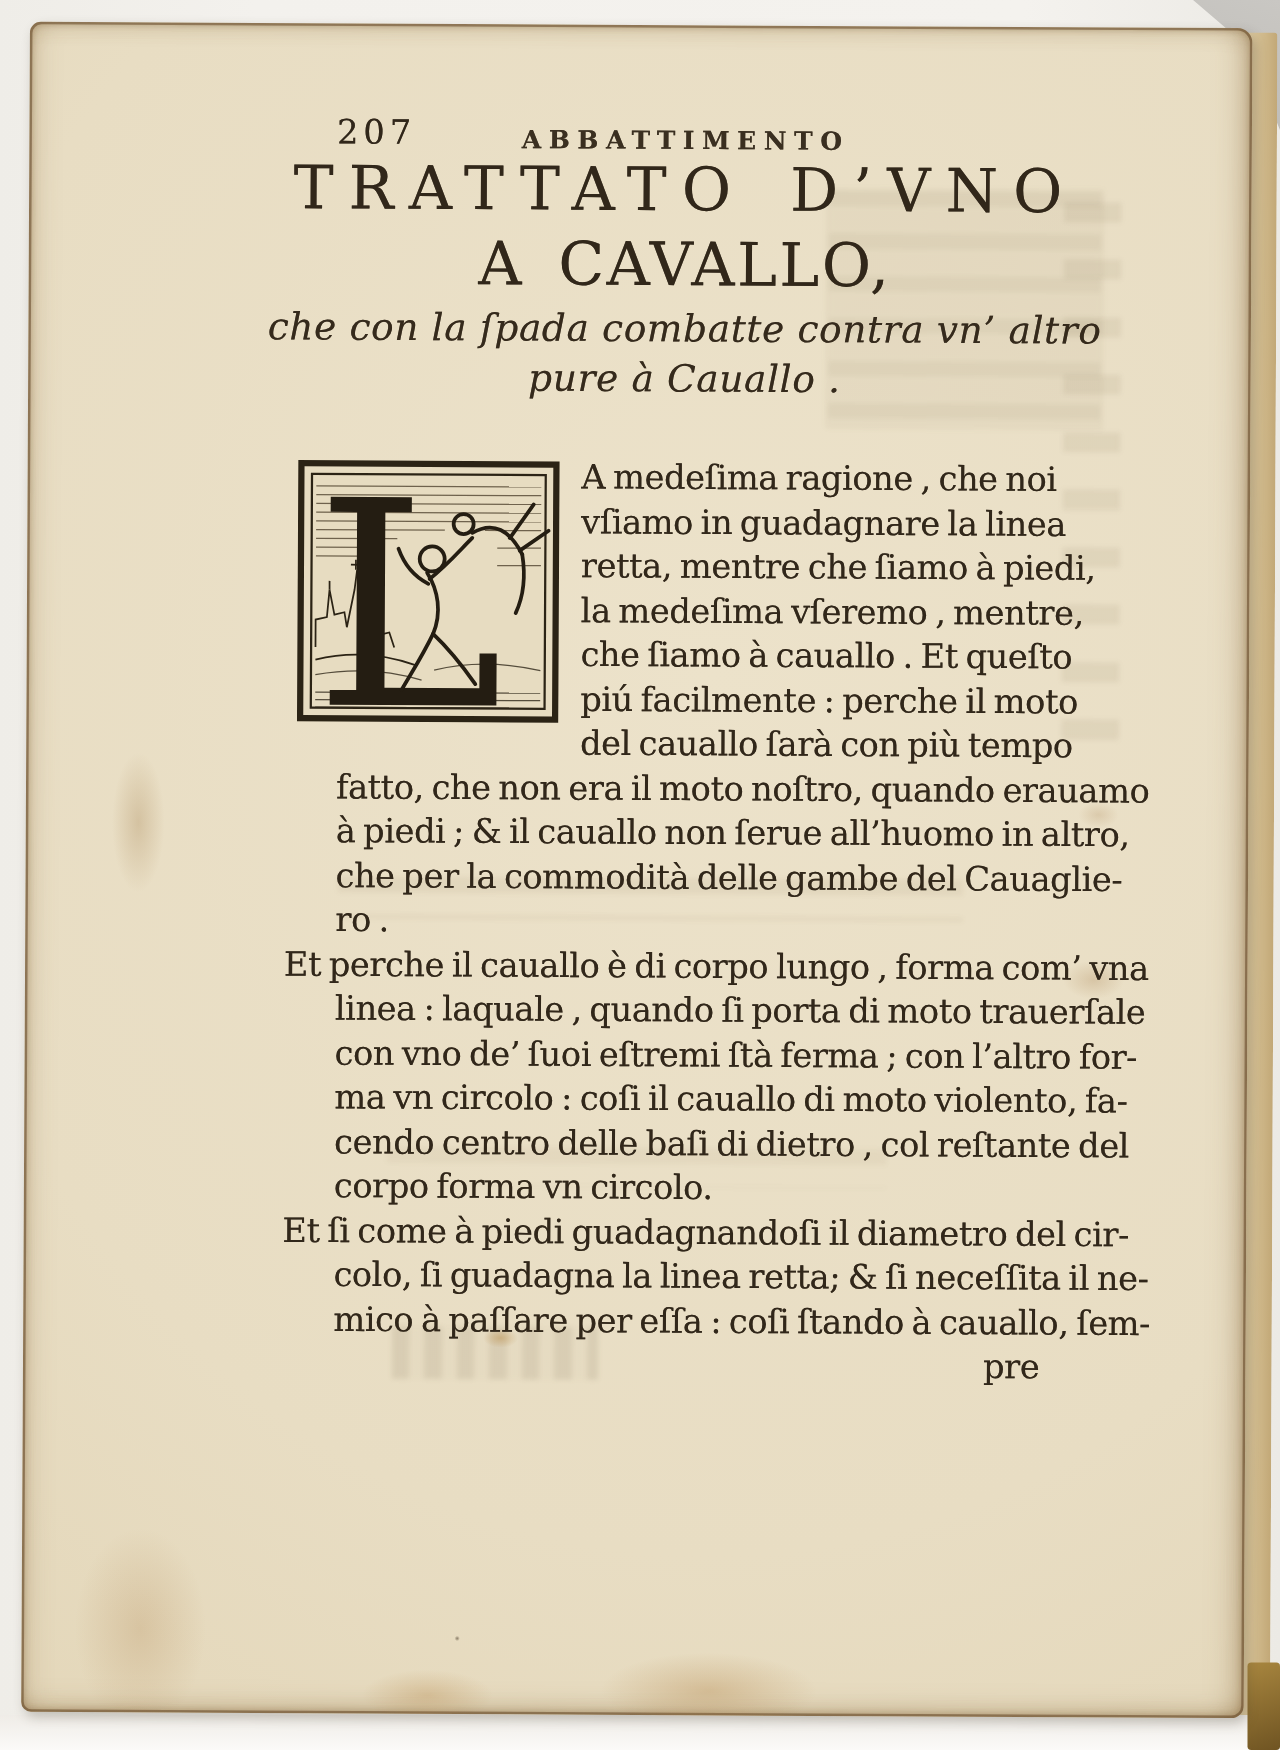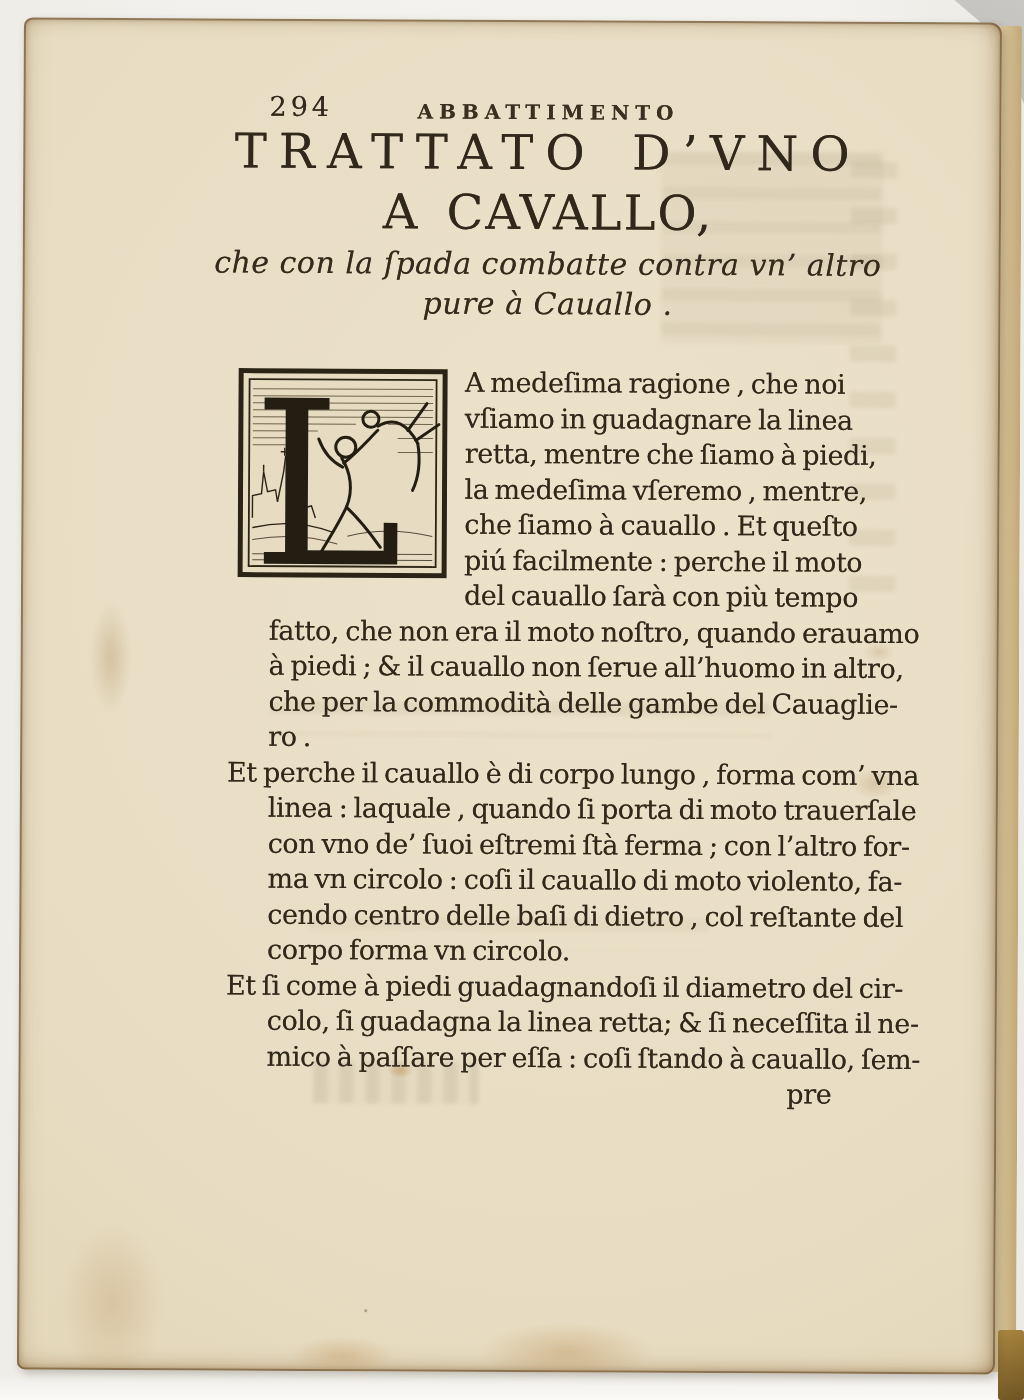--- a/index.html
+++ b/index.html
@@ -111,21 +111,21 @@
 
 <div class="page">
 
   <div class="ghost ghost-box"></div>
   <div class="ghost ghost-col"></div>
   <div class="ghost ghost-lines ghost-1"></div>
   <div class="ghost ghost-lines ghost-2"></div>
   <div class="ghost ghost-trat"></div>
   <div class="stains"></div>
 
-  <div class="ink pagenum">294</div>
+  <div class="ink pagenum">207</div>
   <div class="ink centered runhead">ABBATTIMENTO</div>
 
   <div class="ink centered title1">TRATTATO D’VNO</div>
   <div class="ink centered title2">A CAVALLO,</div>
   <div class="ink centered sub sub1">che con la ſpada combatte contra vn’ altro</div>
   <div class="ink centered sub sub2">pure à Cauallo .</div>
 
   <svg class="woodcut" viewBox="0 0 210 210">
     <rect x="3" y="3" width="204" height="204" fill="#e7dcc1" stroke="#2b2315" stroke-width="5"></rect>
     <rect x="11.5" y="11.5" width="187" height="187" fill="none" stroke="#2b2315" stroke-width="1.8"></rect>

